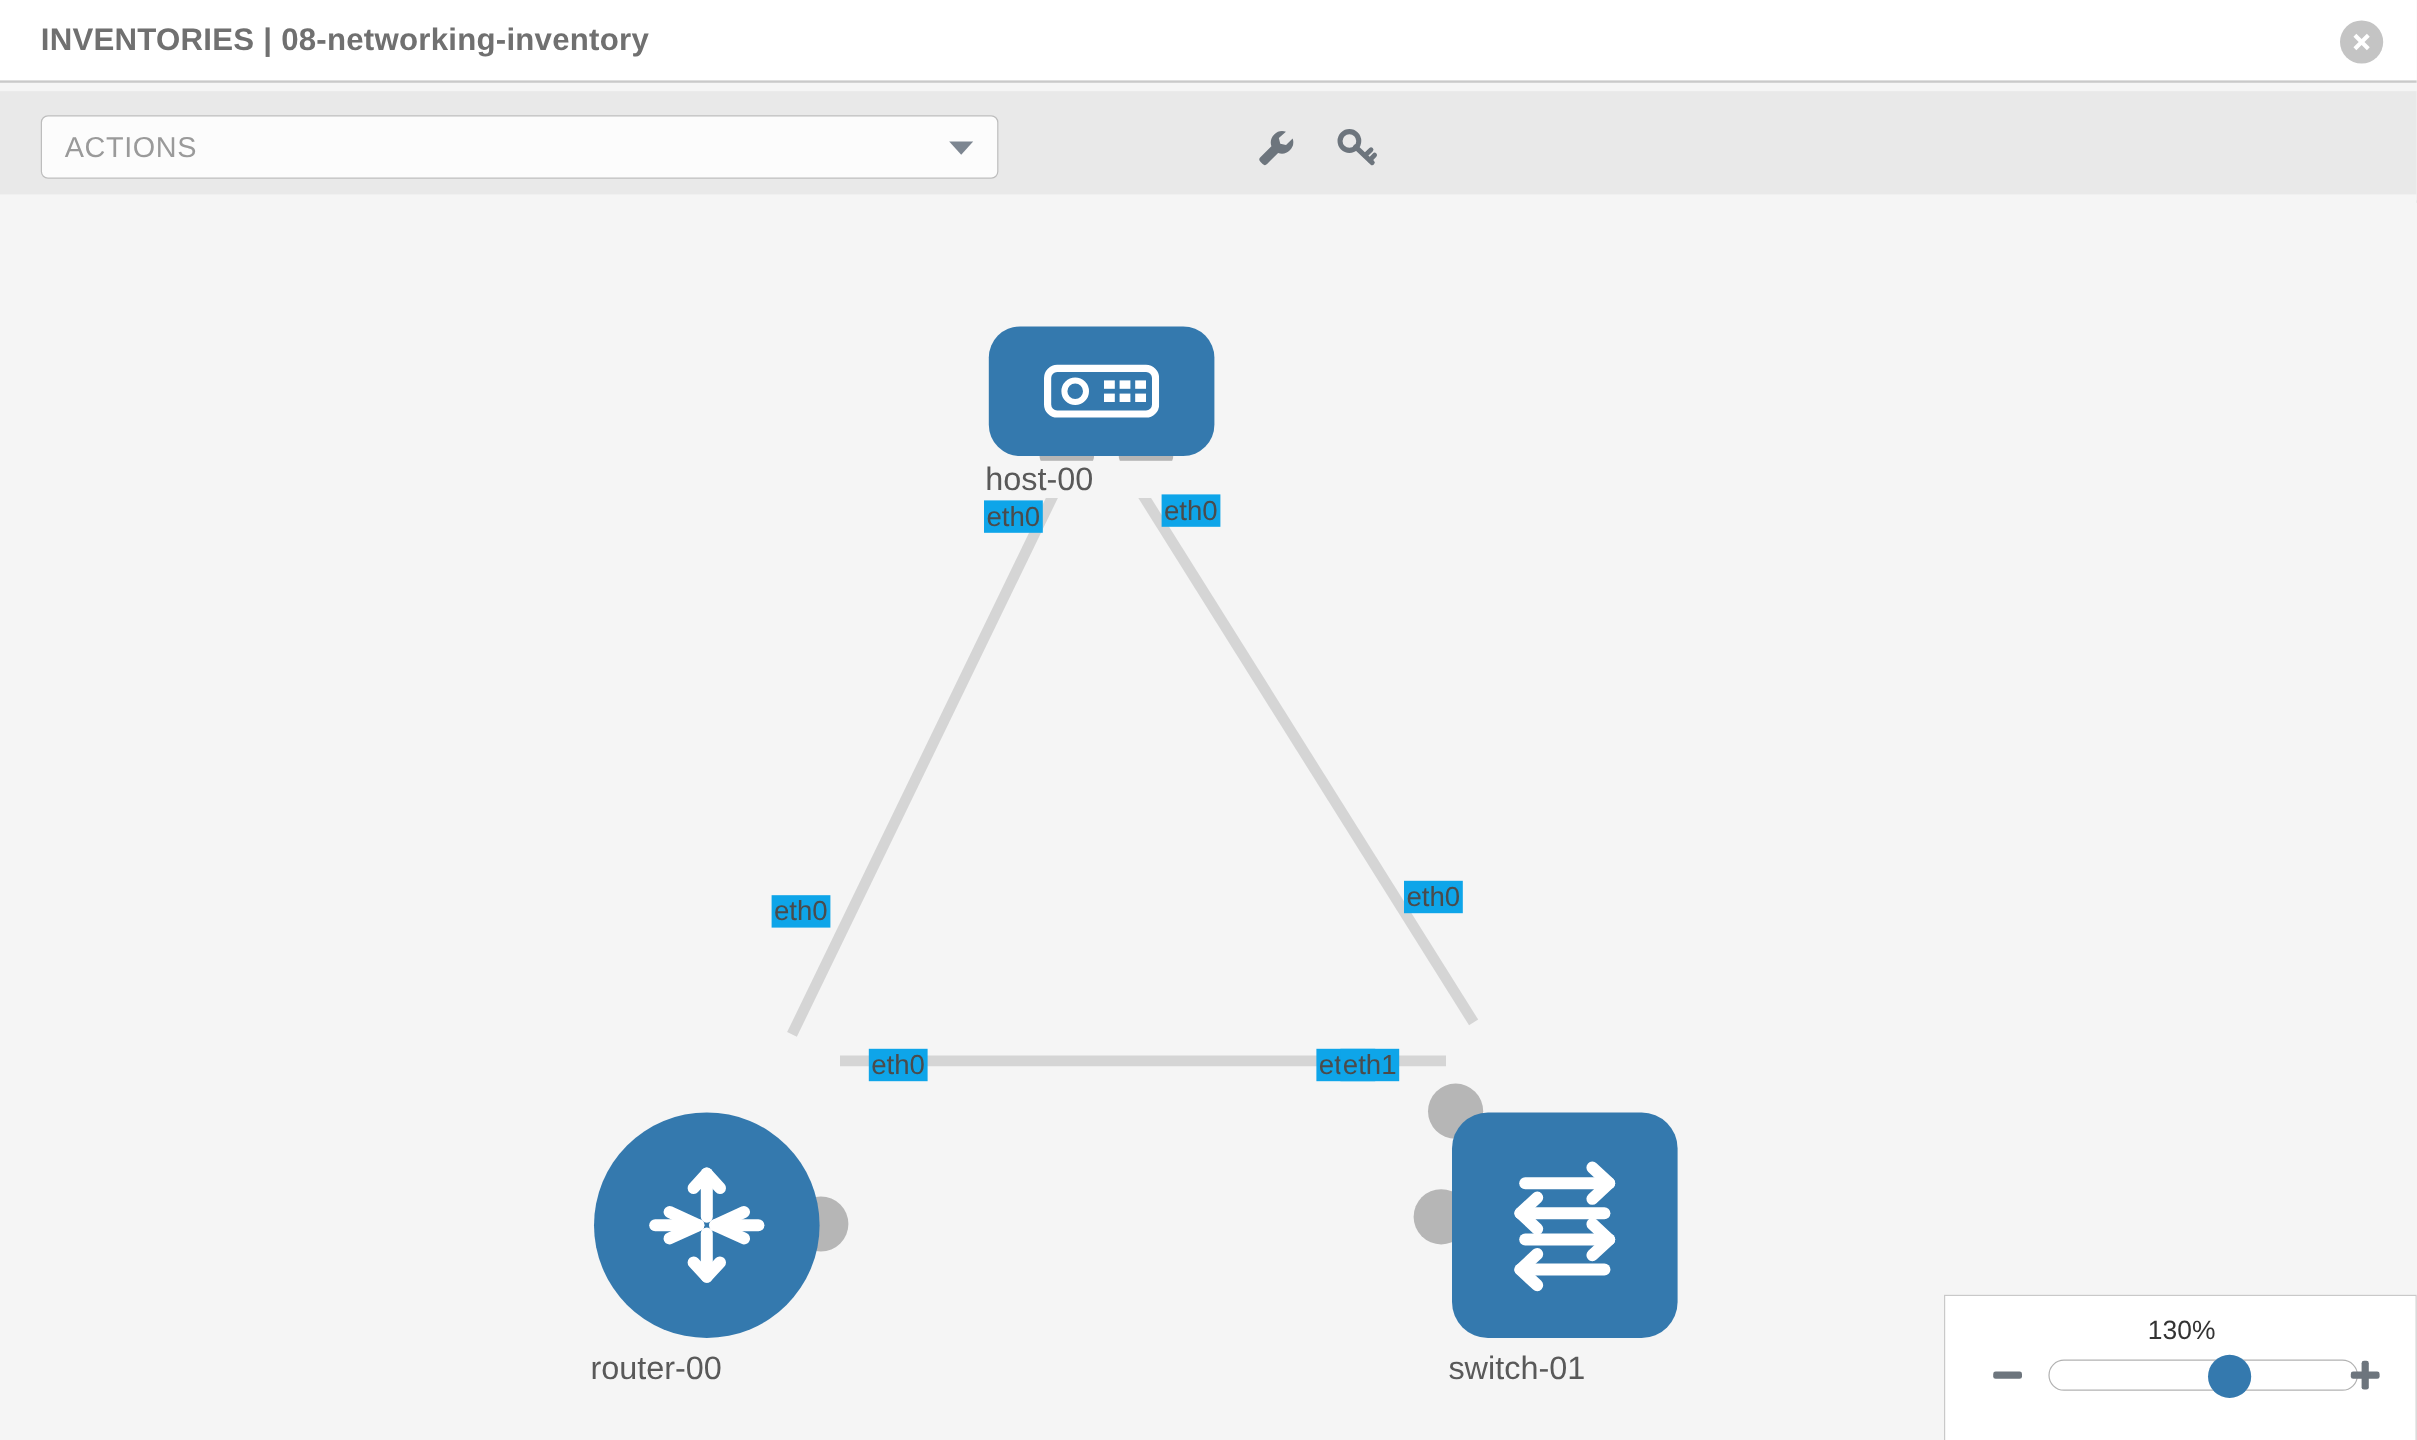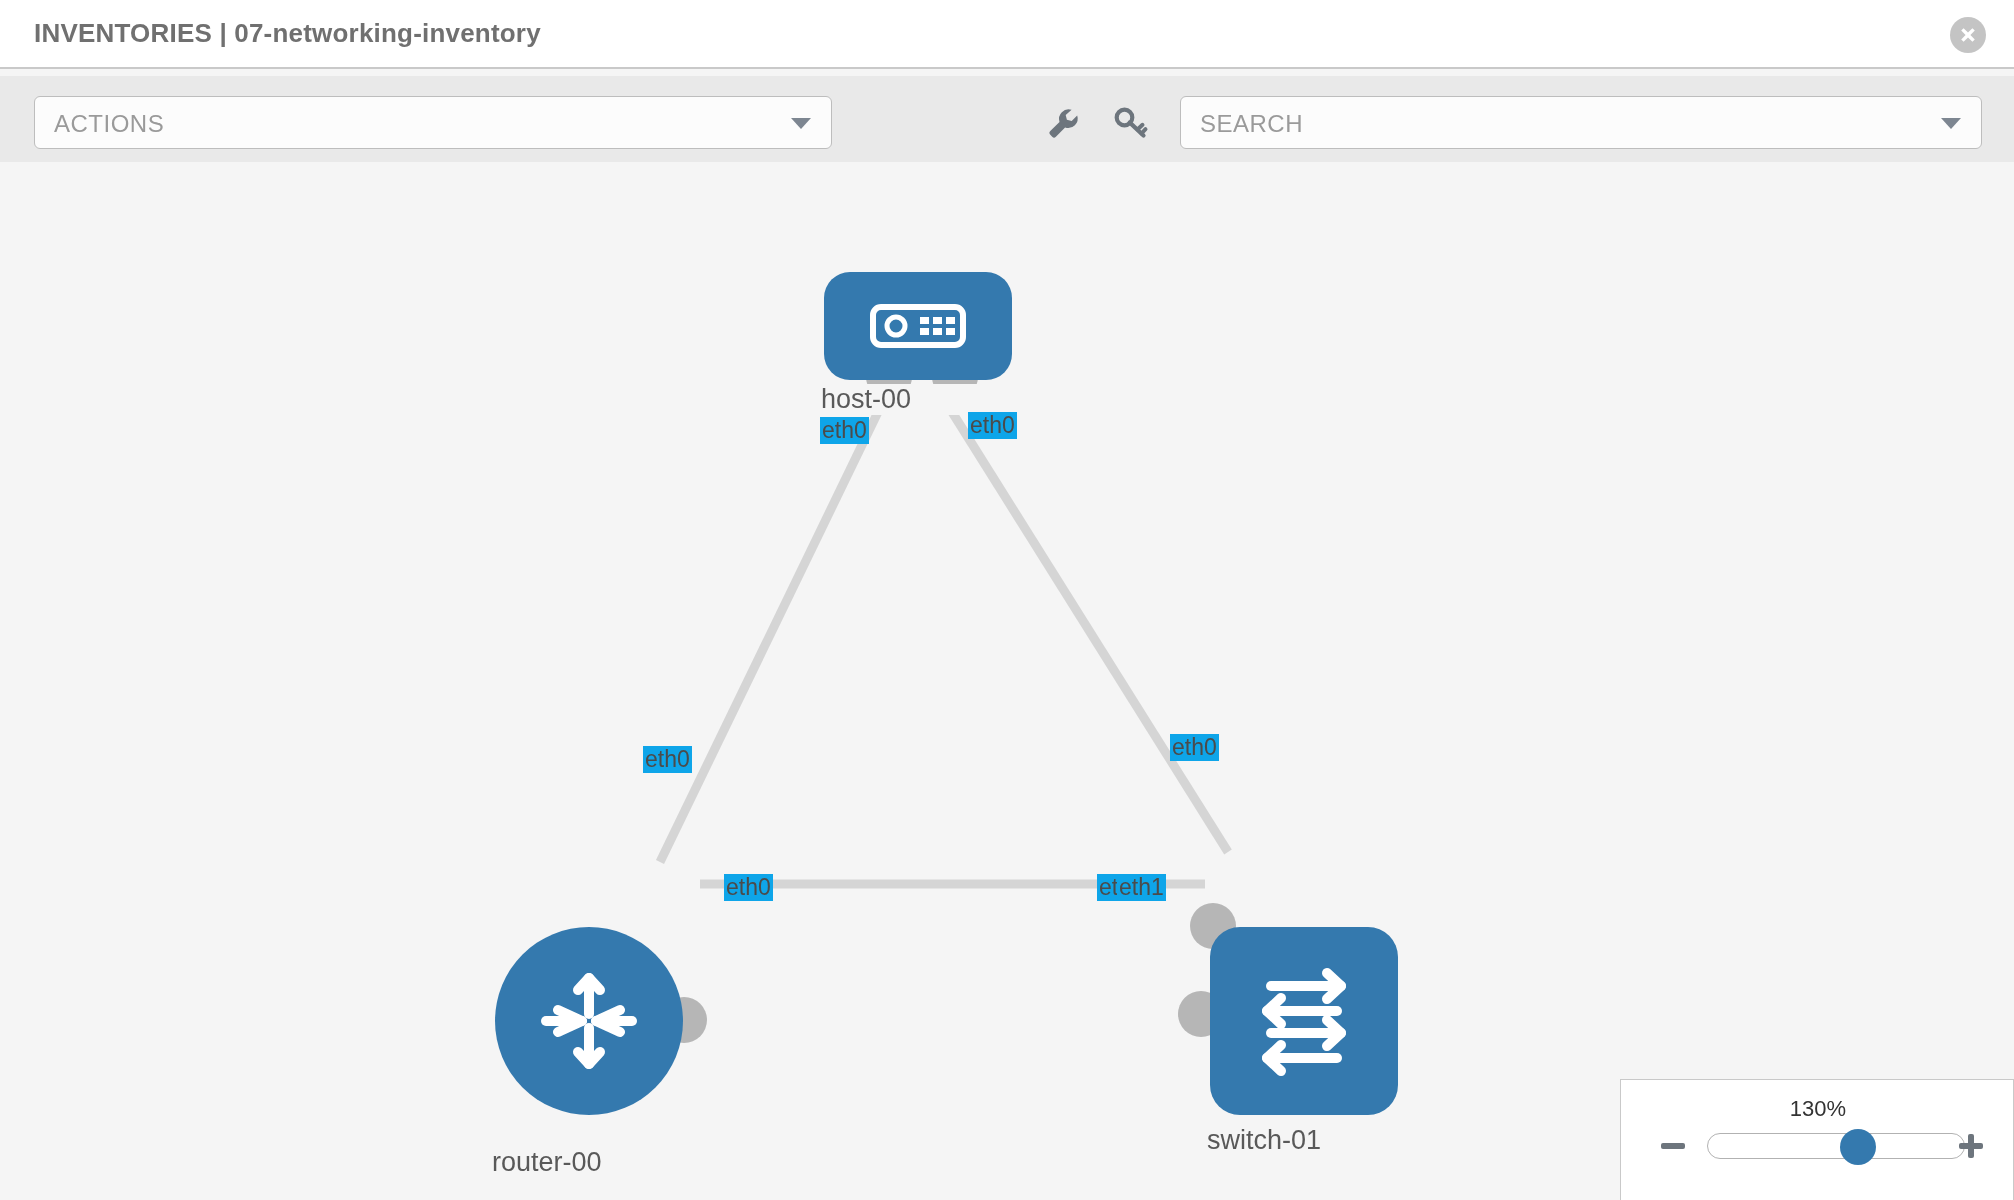--- a/index.html
+++ b/index.html
@@ -155,21 +155,21 @@
     background: #3479ae;
     cursor: pointer;
   }
 </style>
 </head>
 <body>
 
 <div id="app">
 
   <div class="header">
-    <div class="header-title">INVENTORIES | 07-networking-inventory</div>
+    <div class="header-title">INVENTORIES | 08-networking-inventory</div>
 
     <div class="close-btn">
       <svg width="36" height="36" viewBox="0 0 36 36" aria-hidden="true">
         <path d="M11.2 13.6 L13.6 11.2 L18 15.6 L22.4 11.2 L24.8 13.6 L20.4 18
                  L24.8 22.4 L22.4 24.8 L18 20.4 L13.6 24.8 L11.2 22.4 L15.6 18 Z" fill="#ffffff"></path>
       </svg>
     </div>
   </div>
 
   <div class="toolbar">
@@ -189,24 +189,20 @@
 
     <div class="tool-icon" id="key-btn">
       <svg width="40" height="40" viewBox="0 0 40 40" aria-hidden="true">
         <circle cx="14.5" cy="15.5" r="7.8" fill="none" stroke="#6d757d" stroke-width="4.2"></circle>
         <path d="M19.6 20.4 L33.5 33.5" stroke="#6d757d" stroke-width="4.2" stroke-linecap="round"></path>
         <path d="M27.5 27.5 L32.5 22.8" stroke="#6d757d" stroke-width="4" stroke-linecap="round"></path>
         <path d="M31.5 31.5 L35.5 27.2" stroke="#6d757d" stroke-width="4" stroke-linecap="round"></path>
       </svg>
     </div>
 
-    <div class="select-box" id="search-select">
-      <span class="sel-label">SEARCH</span>
-      <span class="caret"></span>
-    </div>
   </div>
 
   <div class="canvas">
     <div class="topology">
 
       <svg width="2014" height="1038" style="position:absolute;left:0;top:0" aria-hidden="true">
 
         <line x1="878" y1="250" x2="660" y2="700" stroke="#d5d5d5" stroke-width="9"></line>
 
         <line x1="952" y1="250" x2="1228" y2="690" stroke="#d5d5d5" stroke-width="9"></line>
@@ -241,21 +237,21 @@
                 <path d="M44 24 L55 12 L66 24"></path>
               <path d="M55 98 V62"></path>
                 <path d="M44 86 L55 98 L66 86"></path>
               <path d="M12 55 H48"></path>
                 <path d="M24 44 L48 55 L24 66" stroke-width="10"></path>
               <path d="M98 55 H62"></path>
                 <path d="M86 44 L62 55 L86 66"></path>
             </g>
           </svg>
         </div>
-        <div class="node-label" style="left:-6px;top:198px;width:200px;margin-top:22px;">router-00</div>
+        <div class="node-label" style="left:-6px;top:198px;width:200px;">router-00</div>
       </div>
 
       <div class="node" id="node-switch" style="left:1210px;top:765px;">
         <div class="port-dot" style="left:-20px;top:-24px;"></div>
         <div class="port-dot" style="left:-32px;top:64px;"></div>
         <div class="node-shape">
           <svg width="118" height="112" viewBox="0 0 118 112" aria-hidden="true">
             <g stroke="#ffffff" stroke-width="10" stroke-linecap="round" stroke-linejoin="round" fill="none">
               <path d="M26 21 H96"></path>
                 <path d="M82 8 L96 21 L82 34"></path>

